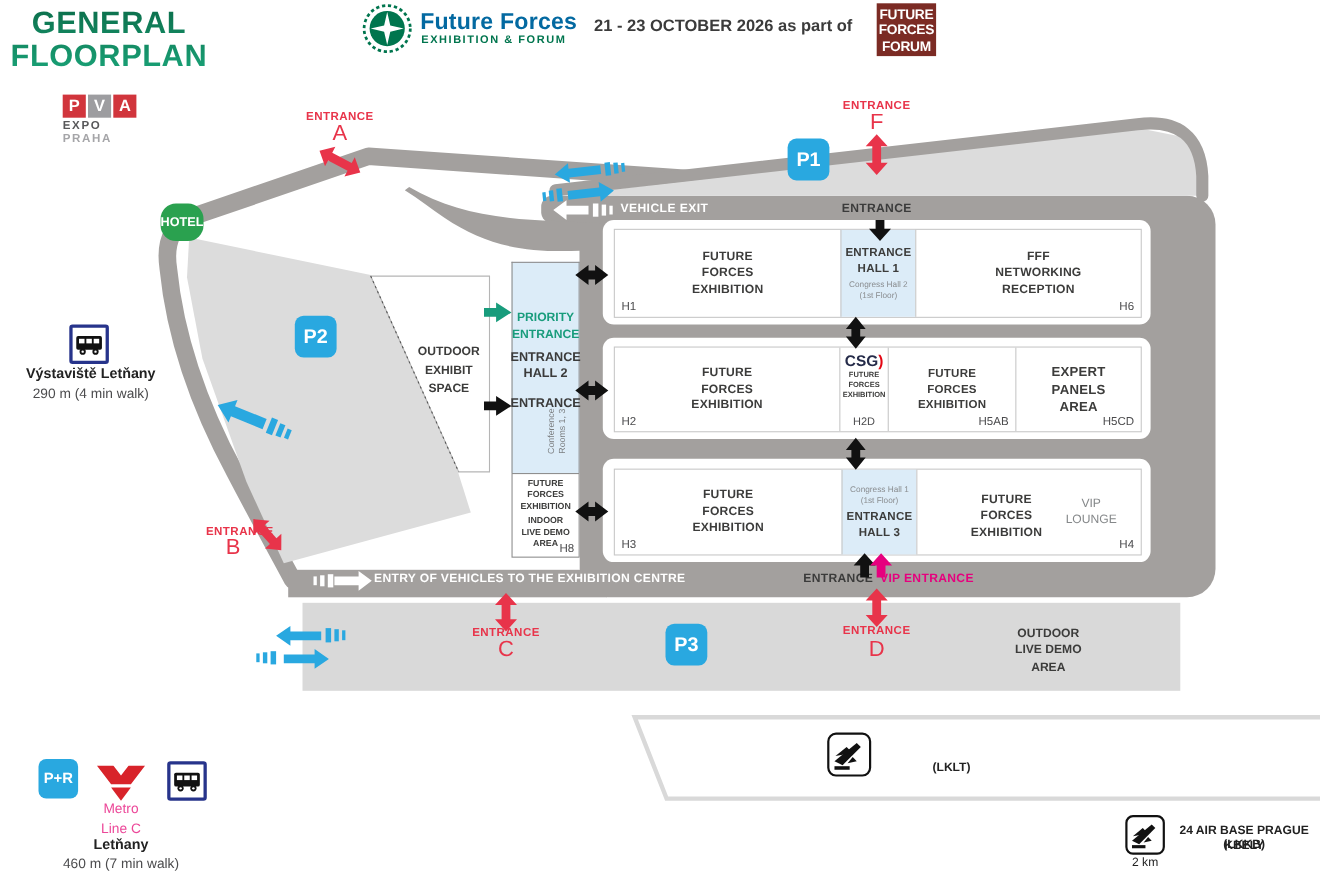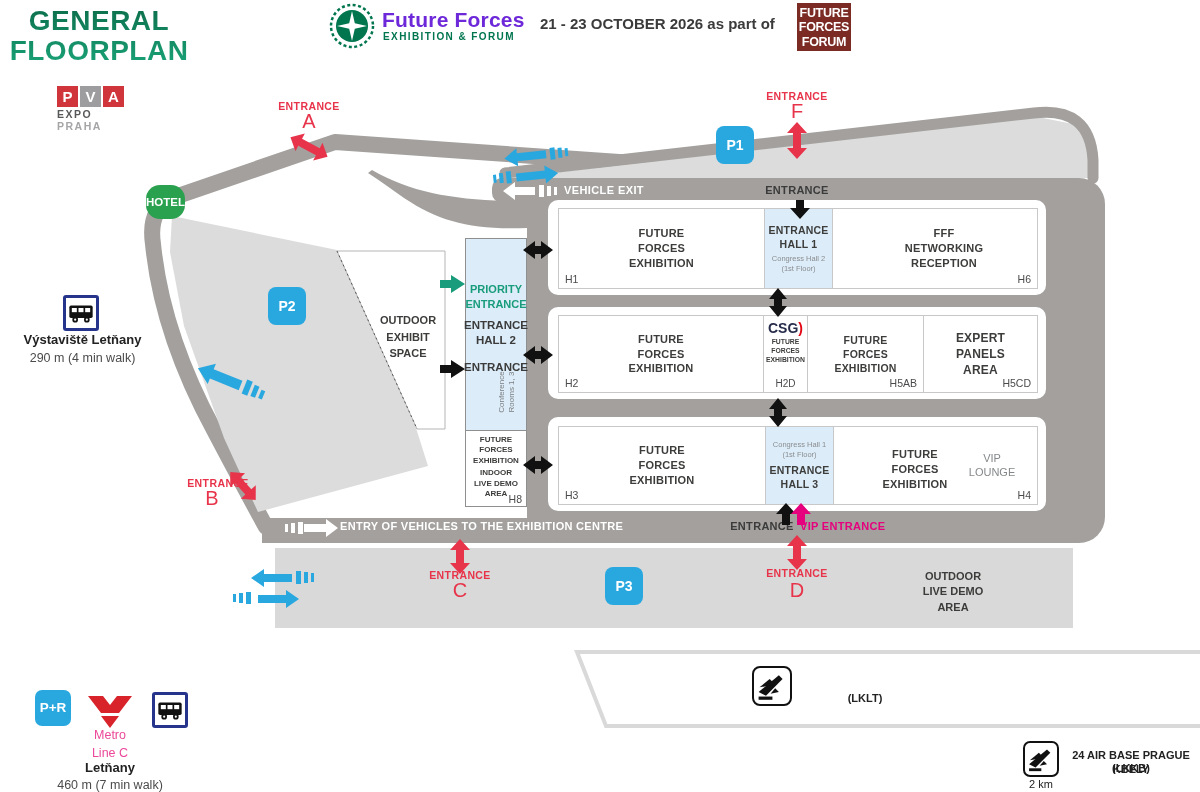--- a/index.html
+++ b/index.html
@@ -5,36 +5,36 @@
   html,body{margin:0;padding:0;background:#fff;}
   #canvas{position:relative;width:1200px;height:792px;background:#fff;overflow:hidden;
           font-family:"Liberation Sans",sans-serif;color:#3c3c3b;}
   .abs{position:absolute;}
   svg{position:absolute;left:0;top:0;}
   .ml{white-space:pre-line;}
   .ctr{text-align:center;}
   
   .pagetitle{font-size:28px;line-height:1.08;font-weight:800;letter-spacing:.5px;
     background:linear-gradient(180deg,#0c6e4b,#1aa378);-webkit-background-clip:text;background-clip:text;color:transparent;}
-  .brandname{font-size:21px;font-weight:800;color:#6d28d9;letter-spacing:.2px;}
+  .brandname{font-size:21px;font-weight:800;color:#0369a1;letter-spacing:.2px;}
   .brandtag{font-size:10px;font-weight:700;color:#00754e;letter-spacing:1.4px;}
   .dates{font-size:15px;font-weight:700;color:#3b3b3b;}
   .fffbox{width:54px;height:48px;background:#7b2b24;color:#fff;font-weight:700;font-size:12.5px;
     line-height:1.15;text-align:center;padding-top:3px;box-sizing:border-box;letter-spacing:-.3px;}
   .pvasq{display:inline-block;width:21px;height:21px;margin-right:2px;color:#fff;font-weight:800;
     font-size:15px;line-height:21px;text-align:center;vertical-align:top;}
   .pvasub{font-size:10.5px;letter-spacing:1.5px;font-weight:700;}
   
   .roadlbl{font-size:11px;font-weight:700;color:#fff;letter-spacing:.4px;}
   .darklbl{font-size:11px;font-weight:700;color:#3b3b3b;letter-spacing:.3px;}
   .viplbl{font-size:11px;font-weight:700;color:#e6007e;letter-spacing:.3px;}
   .entword{font-size:10.5px;font-weight:600;color:#e8344a;letter-spacing:.4px;}
   .entletter{font-size:20px;color:#e8344a;}
   .pbox{width:38px;height:38px;background:#29a8e0;border-radius:8px;color:#fff;font-weight:800;
-    font-size:14px;line-height:38px;text-align:center;}
+    font-size:18px;line-height:38px;text-align:center;}
   .hotel{width:39px;height:34px;background:#2aa14f;border-radius:14px;color:#fff;font-weight:800;
     font-size:11.5px;line-height:34px;text-align:center;}
   
   .row{position:absolute;background:#fff;border-radius:10px;}
   .inner{position:absolute;border:1px solid #c8c8c8;display:flex;background:#fff;}
   .cell{position:relative;height:100%;box-sizing:border-box;display:flex;flex-direction:column;
     align-items:center;justify-content:center;}
   .cell+.cell{border-left:1px solid #c8c8c8;}
   .bluecell{background:#dcecf8;}
   .hname{font-size:11px;font-weight:800;line-height:1.35;letter-spacing:.2px;text-align:center;color:#3c3c3b;}

